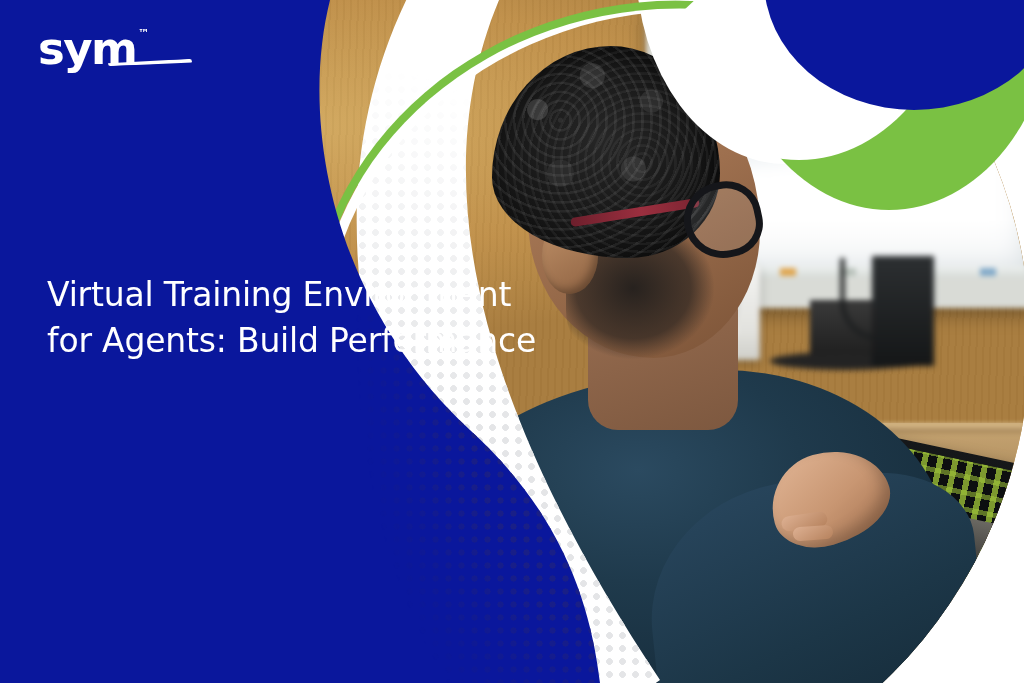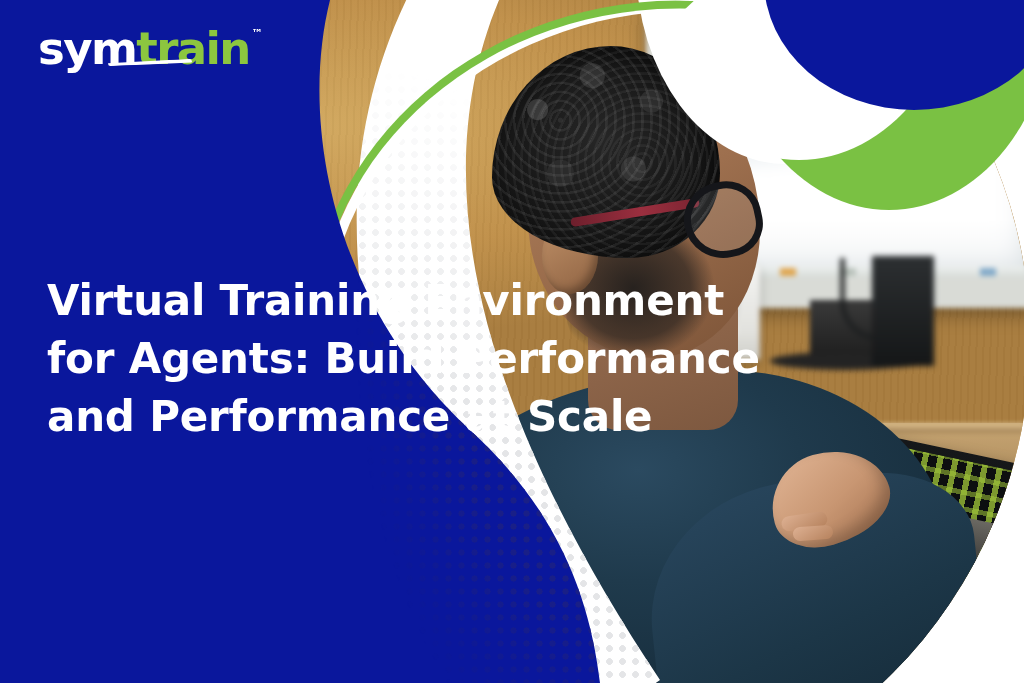--- a/index.html
+++ b/index.html
@@ -467,22 +467,22 @@
     clip-path: polygon(0 40%, 100% 0, 100% 75%, 0 100%);
   }
 
   
   .headline {
     position: absolute;
     left: 47px; top: 272px;
     width: 500px;
     color: #ffffff;
     font-family: "DejaVu Sans", "Liberation Sans", sans-serif;
-    font-size: 42px;
-    font-weight: 700;
+    font-size: 33px;
+    font-weight: 400;
     line-height: 1.38;
     letter-spacing: -0.2px;
   }
   .headline .line { display: block; white-space: nowrap; }
 </style>
 </head>
 <body>
 
 <div id="banner">
 
@@ -560,24 +560,22 @@
   <div class="white-band-dots"></div>
 
   <div class="white-arc-thin"></div>
   <div class="green-arc"></div>
 
   <div class="blue-panel"></div>
   <div class="blue-dots"></div>
 
   <div class="logo">
     <span class="logo-word logo-sym">sym</span>
-    <span class="logo-word logo-train">train</span>
     <span class="logo-tm">™</span>
   </div>
   <div class="logo-swoosh"></div>
 
   <div class="headline">
     <span class="line">Virtual Training Environment</span>
     <span class="line">for Agents: Build Performance</span>
-    <span class="line">and Performance at Scale</span>
   </div>
 
 </div>
 
 </body></html>

